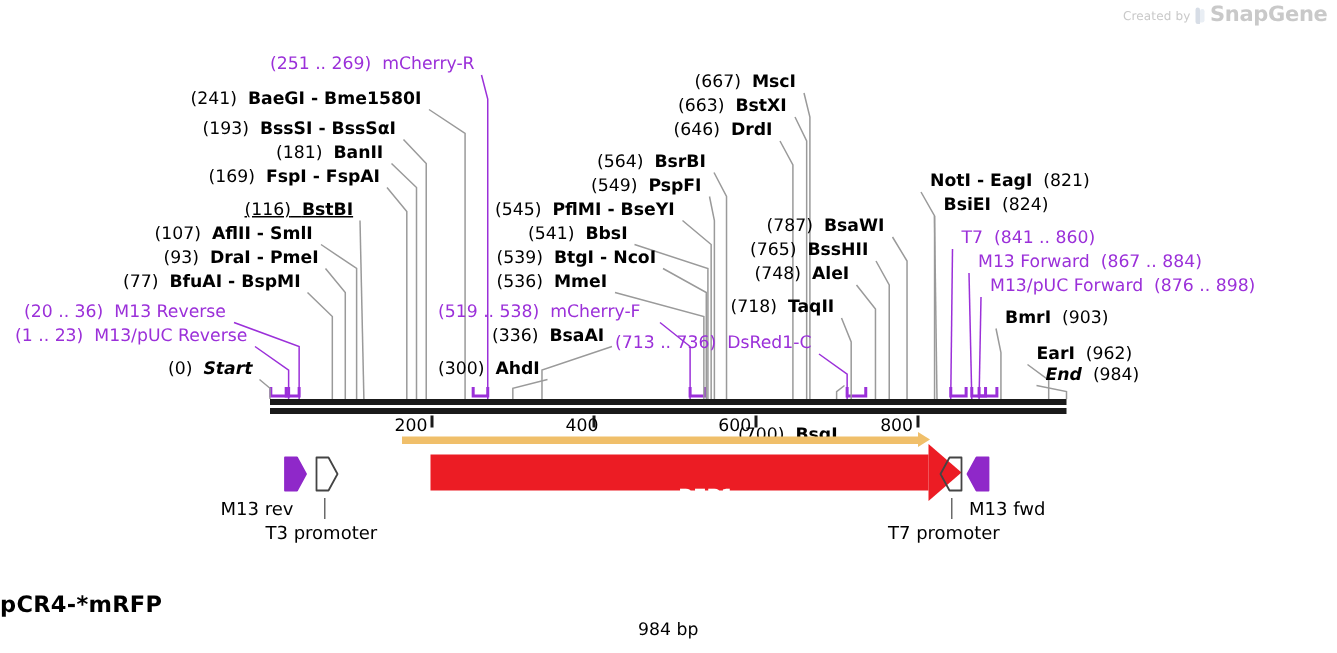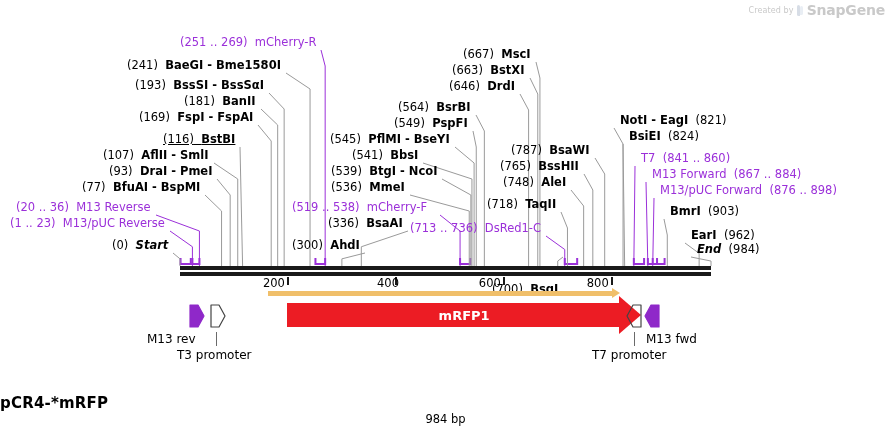--- a/index.html
+++ b/index.html
@@ -53,21 +53,21 @@
   
   #orange-track{position:absolute;top:291px;height:5px;background:#f0bf6a;}
   #orange-head{position:absolute;top:288px;width:0;height:0;
     border-top:5.5px solid transparent;border-bottom:5.5px solid transparent;
     border-left:8px solid #f0bf6a;}
 
   #mrfp-body{position:absolute;top:303px;height:24px;background:#ec1c24;}
   #mrfp-head{position:absolute;top:296px;width:0;height:0;
     border-top:19px solid transparent;border-bottom:19px solid transparent;
     border-left:22px solid #ec1c24;}
-  #mrfp-label{position:absolute;top:308px;font-size:13px;font-weight:bold;color:#ffffff;}
+  #mrfp-label{position:absolute;top:324px;font-size:13px;font-weight:bold;color:#ffffff;}
 
   .parrow{position:absolute;top:303px;}
   .blabel{position:absolute;font-size:12px;color:#000;white-space:nowrap;}
   .btick{position:absolute;width:1px;background:#6a6a6a;}
 
   
   #title{position:absolute;width:891px;text-align:left;top:394px;font-size:15px;font-weight:bold;color:#000;letter-spacing:.2px;}
   #subtitle{position:absolute;width:891px;text-align:center;top:412px;font-size:11.5px;color:#000;}
 </style>
 </head>

